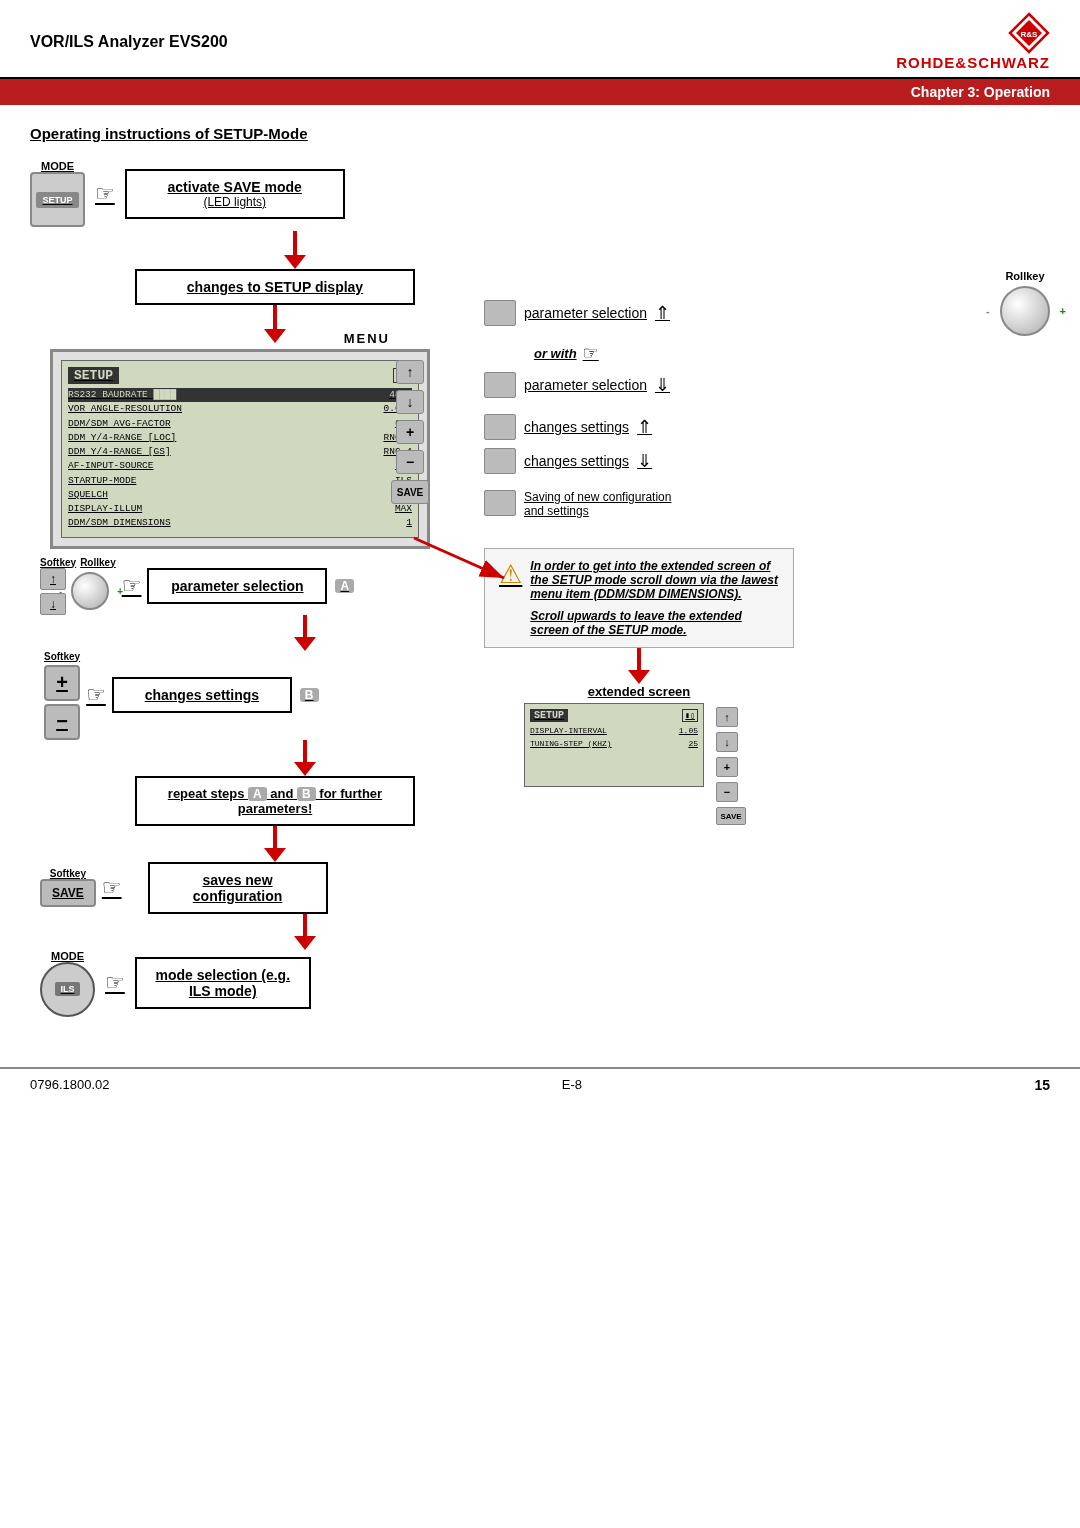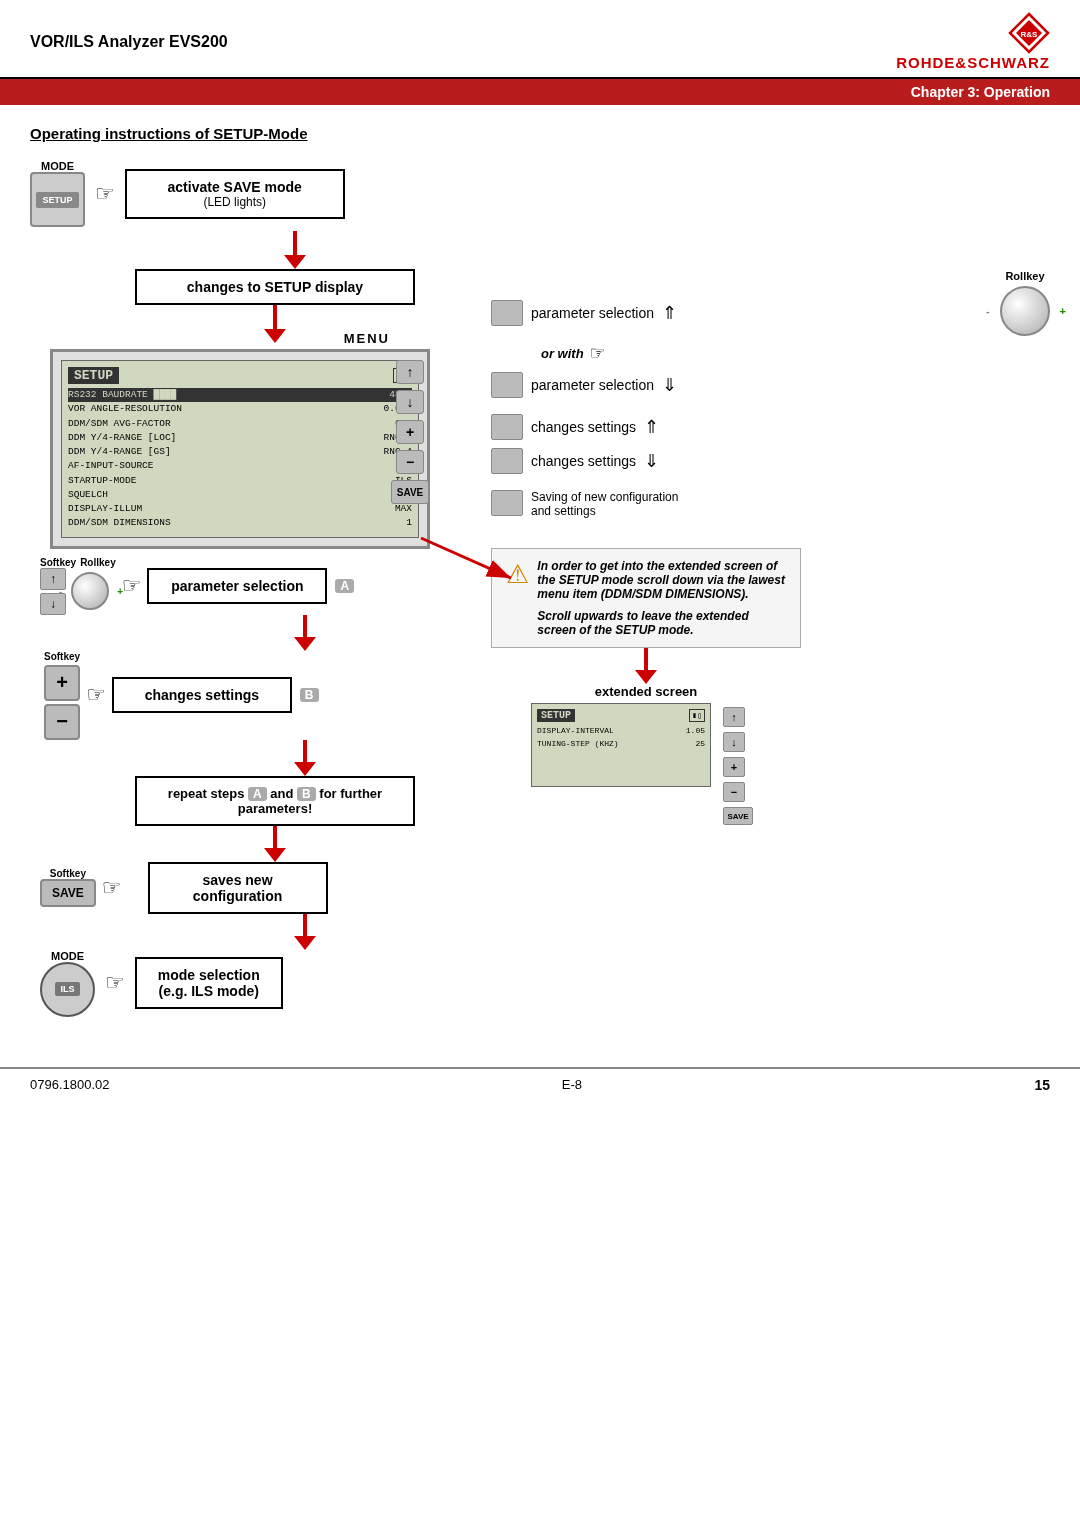--- a/index.html
+++ b/index.html
@@ -44,33 +44,34 @@
       text-align: right;
       padding: 5px 30px;
       font-size: 14px;
       font-weight: bold;
     }
 
     
     .main-content {
       padding: 20px 30px 20px 30px;
       position: relative;
+      text-decoration: underline;
     }
 
     .section-title {
       font-weight: bold;
       font-size: 15px;
       text-decoration: underline;
       margin-bottom: 18px;
     }
 
     
     .flow-area {
       display: flex;
-      gap: 11px;
+      gap: 4px;
       position: relative;
     }
 
     .left-flow {
       width: 430px;
       position: relative;
       flex-shrink: 0;
     }
 
     .right-panel {
@@ -634,21 +635,21 @@
       </div>
 
       <div style="display:flex;align-items:center;gap:10px;margin-left:10px;">
         <div style="display:flex;flex-direction:column;align-items:center;">
           <span class="mode-label">MODE</span>
           <div class="ils-button-img">
             <div class="ils-inner">ILS</div>
           </div>
         </div>
         <span class="hand-icon">☞</span>
-        <div class="flow-box" style="width:148px;">
+        <div class="flow-box" style="width:176px;">
           <span>mode selection (e.g. ILS mode)</span>
         </div>
       </div>
 
     </div>
 
     <div class="right-panel">
 
       <div style="position:relative;margin-top:140px;">
 

